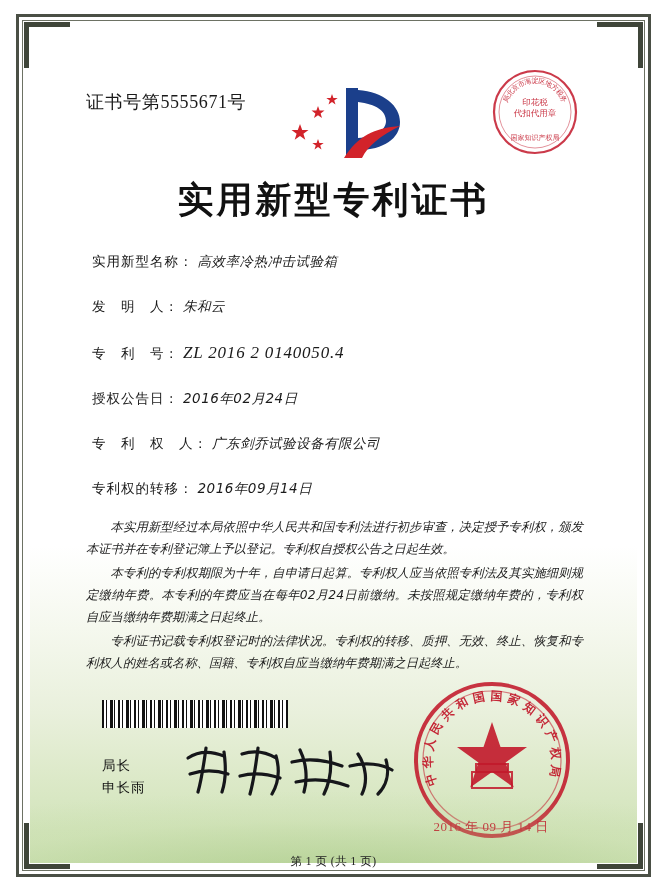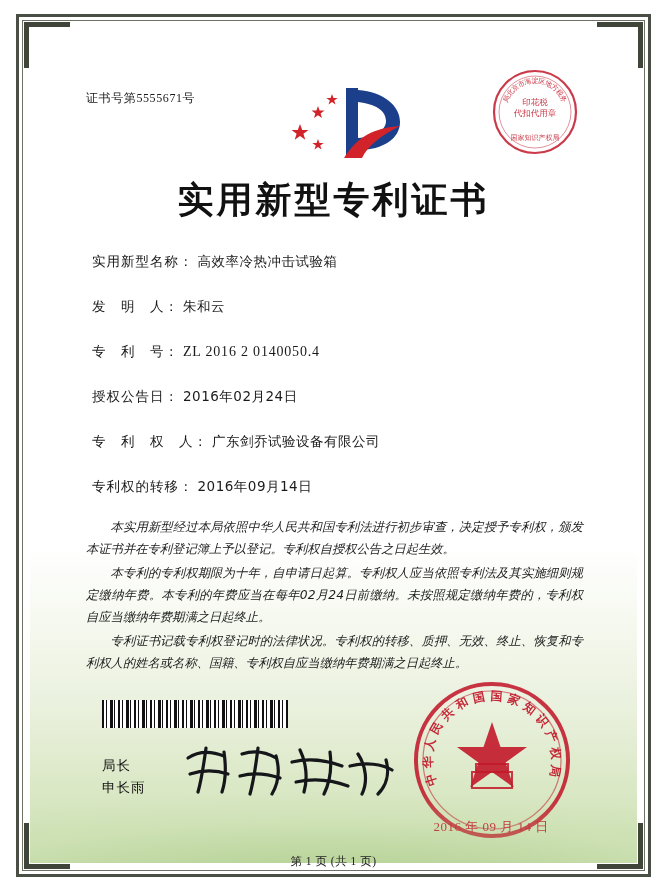--- a/index.html
+++ b/index.html
@@ -90,21 +90,21 @@
     background: radial-gradient(ellipse 120% 100% at 50% 120%, rgba(150,190,110,0.55) 0%, rgba(190,215,155,0.20) 55%, rgba(255,255,255,0) 80%);
     pointer-events: none;
   }
 
   
   .cert-no {
     position: absolute;
     left: 56px;
     top: 62px;
     font-family: "Liberation Serif", serif;
-    font-size: 12px;
+    font-size: 18px;
     color: #1a1a1a;
     letter-spacing: 0.6px;
   }
 
   
   .emblem {
     position: absolute;
     left: 258px;
     top: 52px;
     width: 120px;
@@ -150,24 +150,25 @@
     color: #1a1a1a;
     font-family: "DejaVu Sans", "Liberation Sans", sans-serif;
   }
   .field-label {
     white-space: pre;
     letter-spacing: 1px;
   }
   .field-value {
     margin-left: 4px;
     letter-spacing: 0.5px;
+    font-style: italic;
   }
   .field-value.mono {
     font-family: "Liberation Serif", serif;
-    font-size: 14px;
+    font-size: 17px;
     letter-spacing: 0.8px;
   }
 
   
   .body-text {
     position: absolute;
     left: 56px;
     right: 54px;
     top: 488px;
     font-family: "DejaVu Sans", "Liberation Sans", sans-serif;

